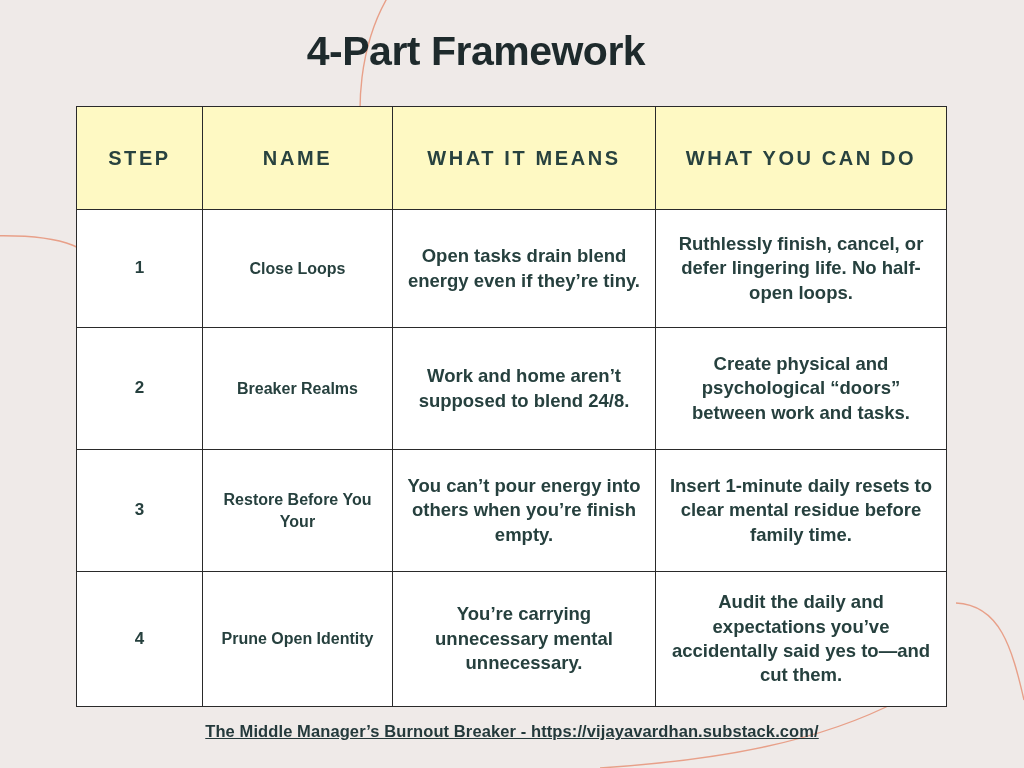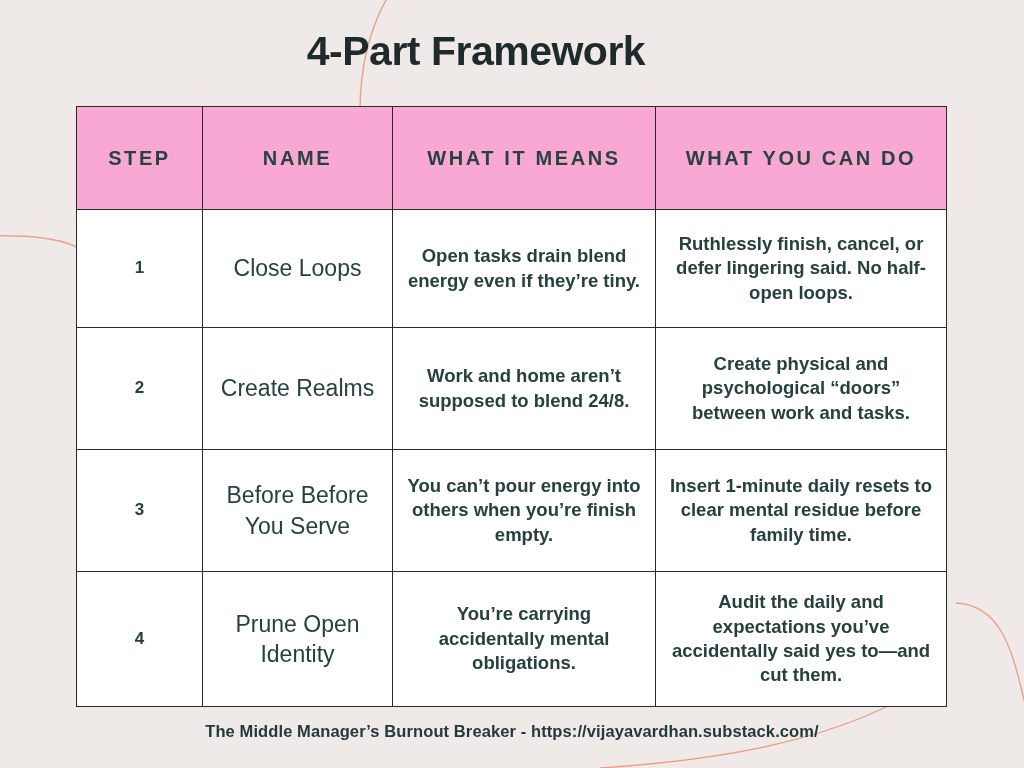--- a/index.html
+++ b/index.html
@@ -58,21 +58,21 @@
 
   table.framework th,
   table.framework td {
     border: 1.6px solid #2A2A2A;
     color: #26403E;
     text-align: center;
     vertical-align: middle;
   }
 
   table.framework thead th {
-    background: #f9a8d4;
+    background: #fef9c3;
     height: 103px;
     font-size: 20px;
     font-weight: 600;
     letter-spacing: 2.6px;
     color: #28423F;
     text-transform: uppercase;
     padding: 4px 2px;
   }
 
   table.framework tbody td {
@@ -84,22 +84,22 @@
   .col-step   { width: 126px; }
   .col-name   { width: 190px; }
   .col-means  { width: 263px; }
   .col-do     { width: 291px; }
 
   td.cell-step {
     font-size: 17px;
     font-weight: 600;
   }
   td.cell-name {
-    font-size: 23px;
-    font-weight: normal;
+    font-size: 16px;
+    font-weight: bold;
     margin-left: 22px;
   }
   td.cell-means,
   td.cell-do {
     font-size: 18.5px;
     font-weight: 600;
   }
 
   tbody tr.r1 td { height: 118px; }
   tbody tr.r2 td { height: 122px; }
@@ -111,20 +111,21 @@
     position: absolute;
     top: 722px;
     left: 0;
     width: 1024px;
     text-align: center;
     font-size: 16.5px;
     font-weight: bold;
     color: #24393B;
     letter-spacing: 0.1px;
     z-index: 2;
+    text-decoration: underline;
   }
 </style>
 </head>
 <body>
 
 <svg class="decor-layer" viewBox="0 0 1024 768" width="1024" height="768" aria-hidden="true">
   <path d="M 392 -10 C 360 40 352 110 368 180" fill="none" stroke="#E8A089" stroke-width="1.4"></path>
   <path d="M -10 236 C 60 234 98 244 118 292" fill="none" stroke="#E8A089" stroke-width="1.4"></path>
   <path d="M 956 603 C 1000 605 1012 648 1024 700" fill="none" stroke="#E8A089" stroke-width="1.4"></path>
   <path d="M 600 768 C 720 760 820 742 900 700" fill="none" stroke="#E8A089" stroke-width="1.4"></path>
@@ -146,37 +147,37 @@
         <th>NAME</th>
         <th>WHAT IT MEANS</th>
         <th>WHAT YOU CAN DO</th>
       </tr>
     </thead>
     <tbody>
       <tr class="r1">
         <td class="cell-step">1</td>
         <td class="cell-name">Close Loops</td>
         <td class="cell-means">Open tasks drain blend energy even if they’re tiny.</td>
-        <td class="cell-do">Ruthlessly finish, cancel, or defer lingering said. No half-open loops.</td>
+        <td class="cell-do">Ruthlessly finish, cancel, or defer lingering life. No half-open loops.</td>
       </tr>
       <tr class="r2">
         <td class="cell-step">2</td>
-        <td class="cell-name">Create Realms</td>
+        <td class="cell-name">Breaker Realms</td>
         <td class="cell-means">Work and home aren’t supposed to blend 24/8.</td>
         <td class="cell-do">Create physical and psychological “doors” between work and tasks.</td>
       </tr>
       <tr class="r3">
         <td class="cell-step">3</td>
-        <td class="cell-name">Before Before You Serve</td>
+        <td class="cell-name">Restore Before You Your</td>
         <td class="cell-means">You can’t pour energy into others when you’re finish empty.</td>
         <td class="cell-do">Insert 1-minute daily resets to clear mental residue before family time.</td>
       </tr>
       <tr class="r4">
         <td class="cell-step">4</td>
         <td class="cell-name">Prune Open Identity</td>
-        <td class="cell-means">You’re carrying accidentally mental obligations.</td>
+        <td class="cell-means">You’re carrying unnecessary mental unnecessary.</td>
         <td class="cell-do">Audit the daily and expectations you’ve accidentally said yes to—and cut them.</td>
       </tr>
     </tbody>
   </table>
 </div>
 
 <div class="footer">The Middle Manager’s Burnout Breaker  - https://vijayavardhan.substack.com/</div>
 
 </body></html>

